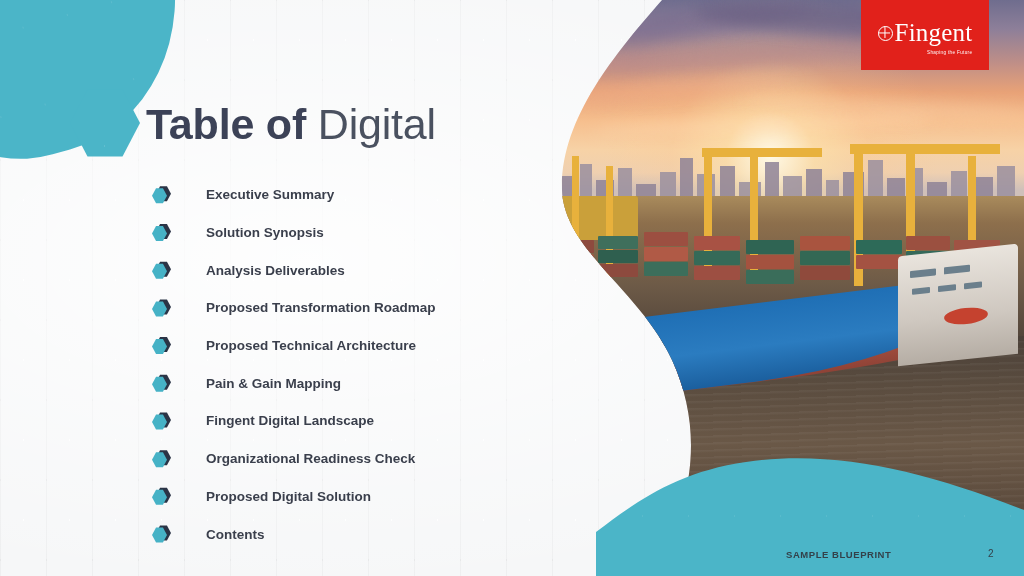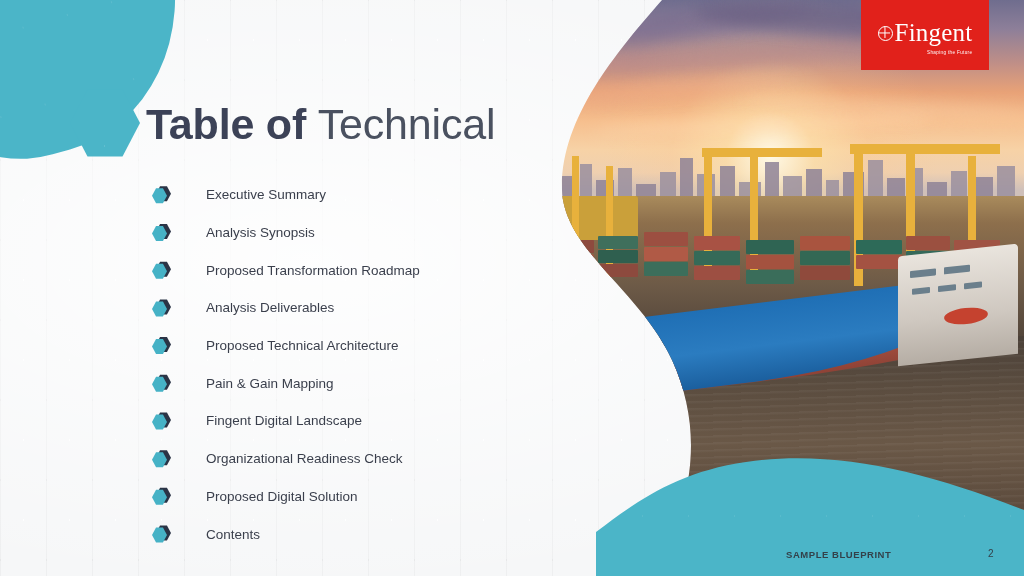--- a/index.html
+++ b/index.html
@@ -103,20 +103,21 @@
     position: absolute;
     left: 152px;
     top: 176px;
     width: 430px;
   }
   .toc-item {
     position: relative;
     height: 37.7px;
     display: flex;
     align-items: center;
+    font-weight: bold;
   }
   .toc-bullet {
     position: relative;
     width: 19px;
     height: 18px;
     flex: 0 0 auto;
   }
   .toc-bullet .hex-back {
     position: absolute;
     left: 4px;
@@ -483,51 +484,51 @@
   <div class="logo-box">
     <div class="logo-inner">
       <span class="logo-globe"></span>
       <span class="logo-word">Fingent</span>
       <span class="logo-tag">Shaping the Future</span>
     </div>
   </div>
 
   <div class="title-hex"></div>
   <div class="title">
-    <span class="strong">Table of </span><span class="light">Technical</span>
+    <span class="strong">Table of </span><span class="light">Digital</span>
   </div>
 
   <div class="toc">
     <div class="toc-item">
       <span class="toc-bullet">
           <span class="hex-back"></span>
           <span class="hex-front"></span>
         </span>
       <span class="toc-label">Executive Summary</span>
     </div>
     <div class="toc-item">
       <span class="toc-bullet">
           <span class="hex-back"></span>
           <span class="hex-front"></span>
         </span>
-      <span class="toc-label">Analysis Synopsis</span>
+      <span class="toc-label">Solution Synopsis</span>
+    </div>
+    <div class="toc-item">
+      <span class="toc-bullet">
+          <span class="hex-back"></span>
+          <span class="hex-front"></span>
+        </span>
+      <span class="toc-label">Analysis Deliverables</span>
     </div>
     <div class="toc-item">
       <span class="toc-bullet">
           <span class="hex-back"></span>
           <span class="hex-front"></span>
         </span>
       <span class="toc-label">Proposed Transformation Roadmap</span>
-    </div>
-    <div class="toc-item">
-      <span class="toc-bullet">
-          <span class="hex-back"></span>
-          <span class="hex-front"></span>
-        </span>
-      <span class="toc-label">Analysis Deliverables</span>
     </div>
     <div class="toc-item">
       <span class="toc-bullet">
           <span class="hex-back"></span>
           <span class="hex-front"></span>
         </span>
       <span class="toc-label">Proposed Technical Architecture</span>
     </div>
     <div class="toc-item">
       <span class="toc-bullet">

